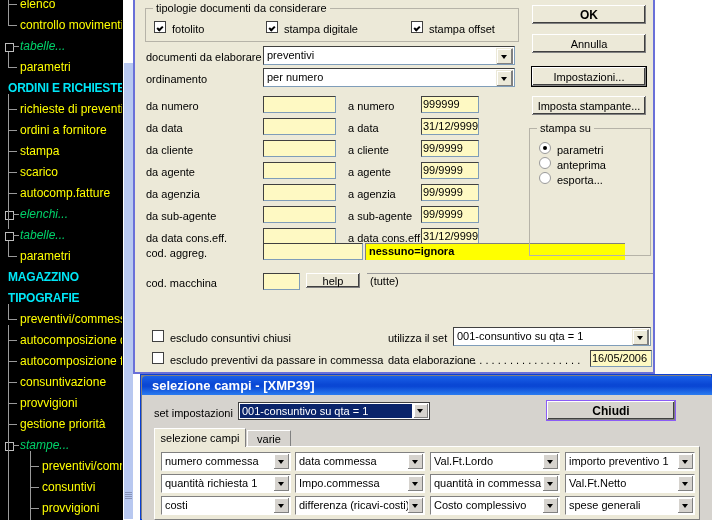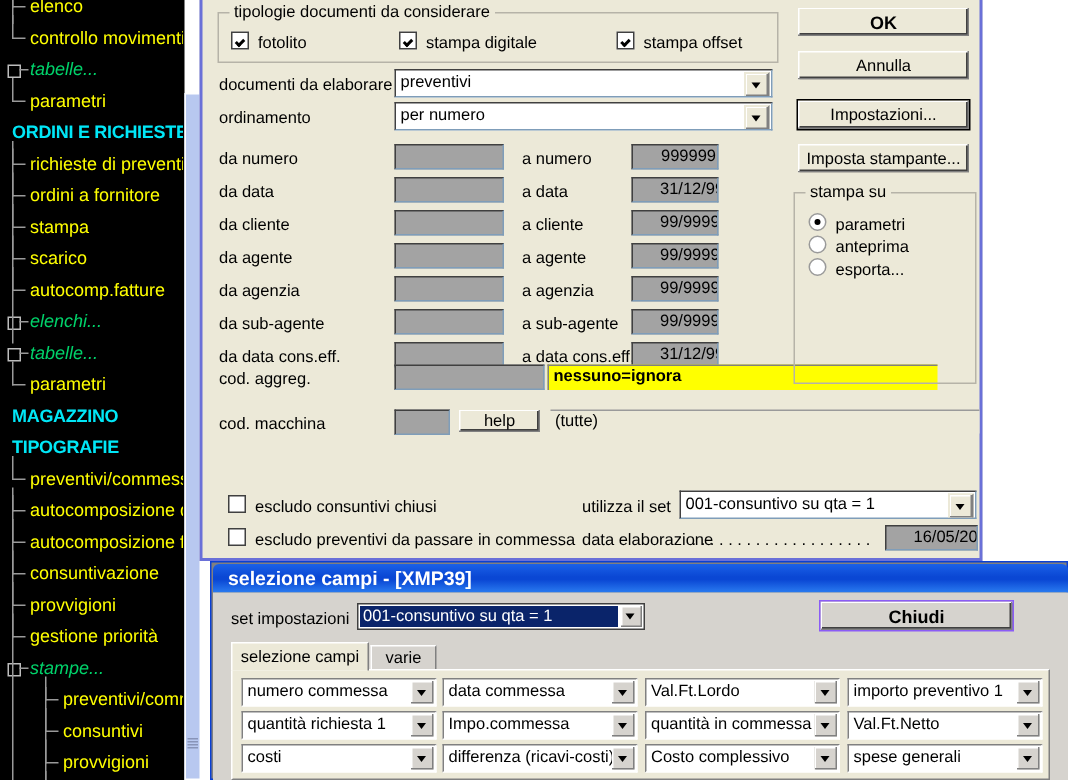--- a/index.html
+++ b/index.html
@@ -43,24 +43,24 @@
   }
   .grp{
     position:absolute;border:1px solid #b6b3a8;
   }
   .grp>.grp-t{
     position:absolute;top:-7px;left:7px;background:#ece9d8;padding:0 3px;
     font-size:11px;color:#000;
   }
   .lbl{position:absolute;font-size:11px;color:#000;white-space:nowrap;}
   .fld{
-    position:absolute;background:#a3a3a3;
+    position:absolute;background:#fef9c3;
     border:1px solid #7f9db9;border-top-color:#404040;border-left-color:#404040;
     box-sizing:border-box;height:17px;line-height:15px;
-    font-size:11px;padding-left:18px;overflow:hidden;white-space:nowrap;text-align:center;
+    font-size:11px;padding-left:1px;overflow:hidden;white-space:nowrap;
   }
   .combo{
     position:absolute;background:#ffffff;
     border:1px solid #7f9db9;border-top-color:#404040;border-left-color:#404040;
     box-sizing:border-box;height:19px;line-height:17px;
     font-size:11px;padding-left:3px;overflow:hidden;white-space:nowrap;
   }
   .combo .arr{
     position:absolute;right:1px;top:1px;width:15px;height:15px;
     background:#ece9d8;border:1px solid #ece9d8;

